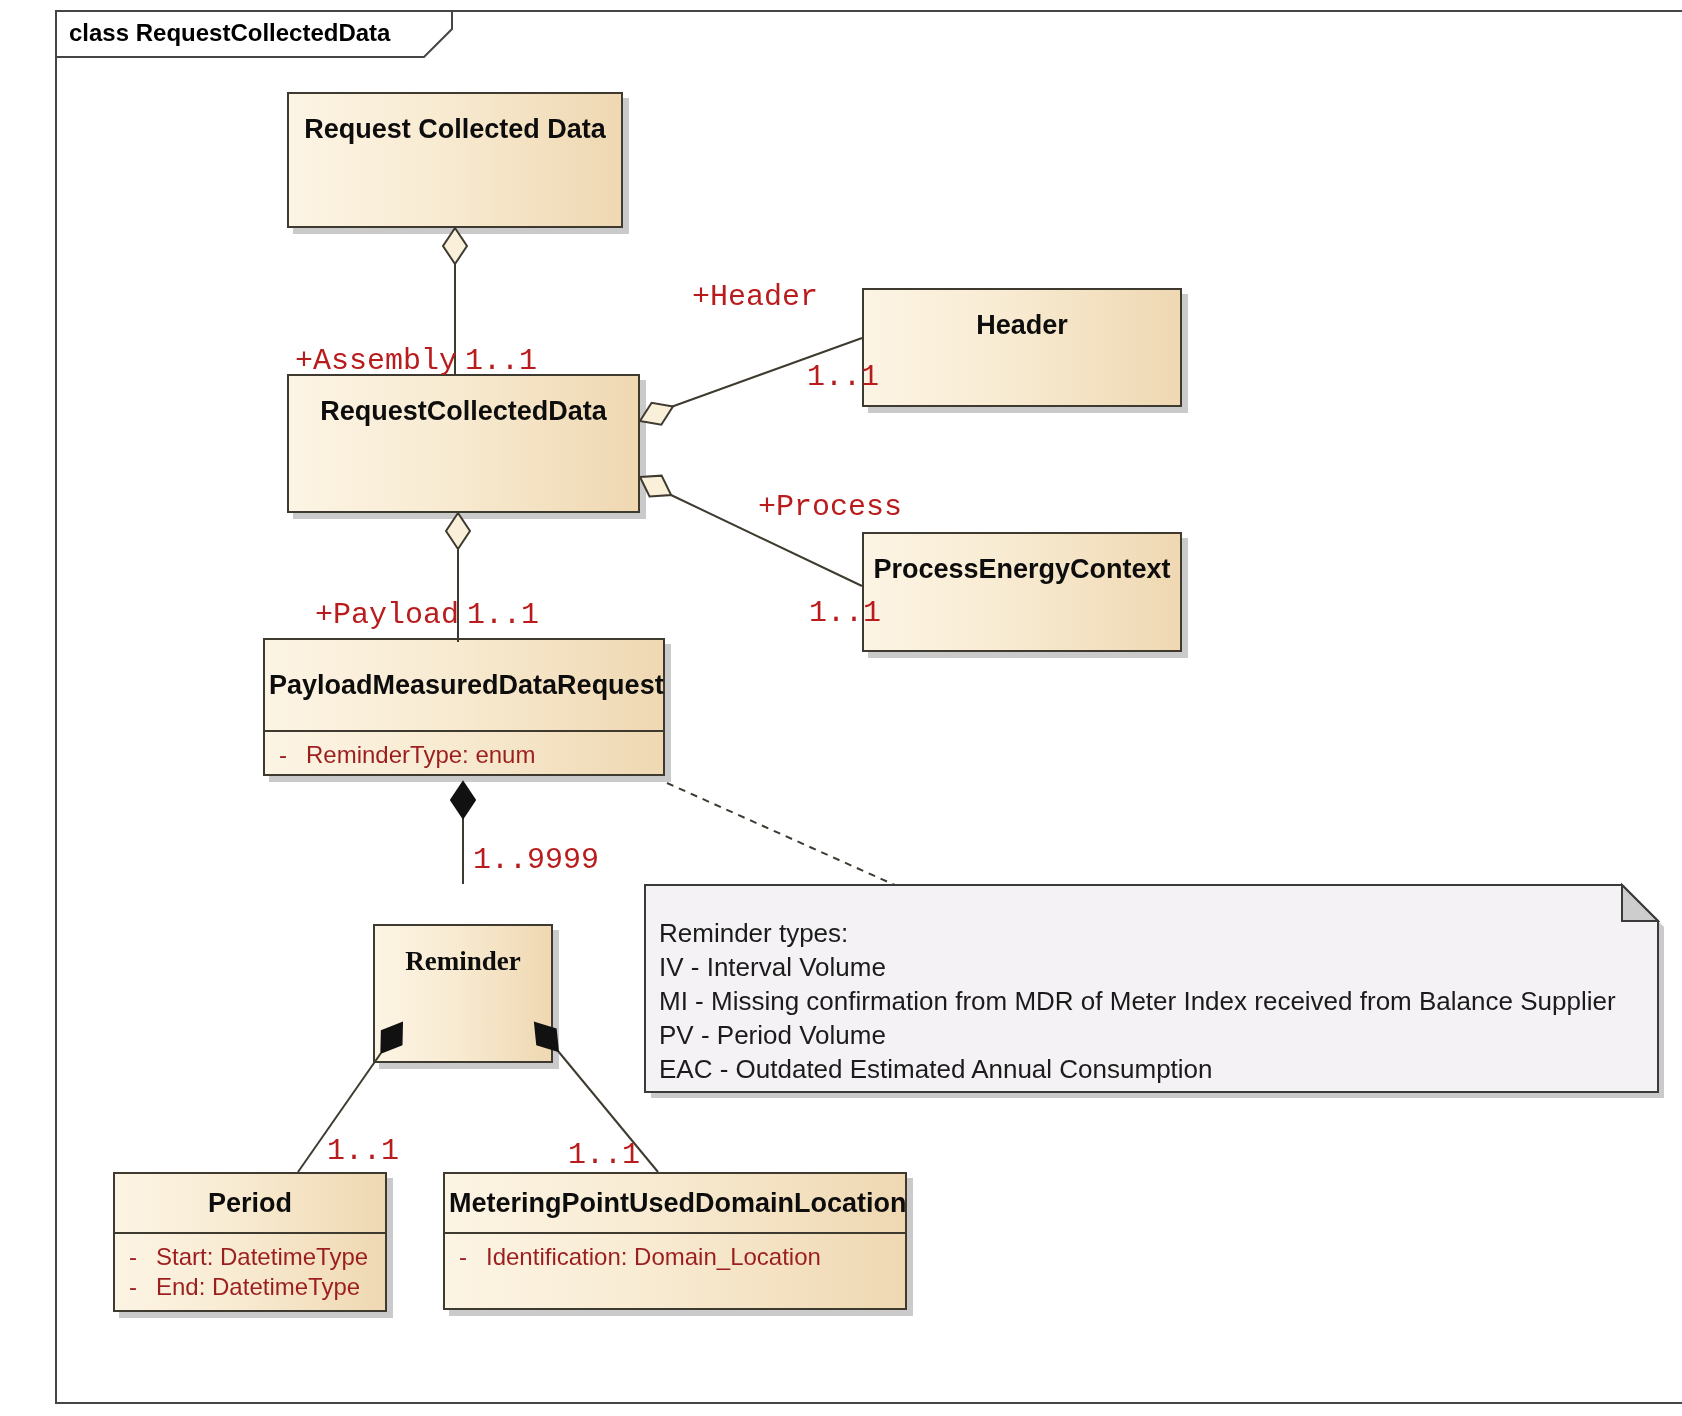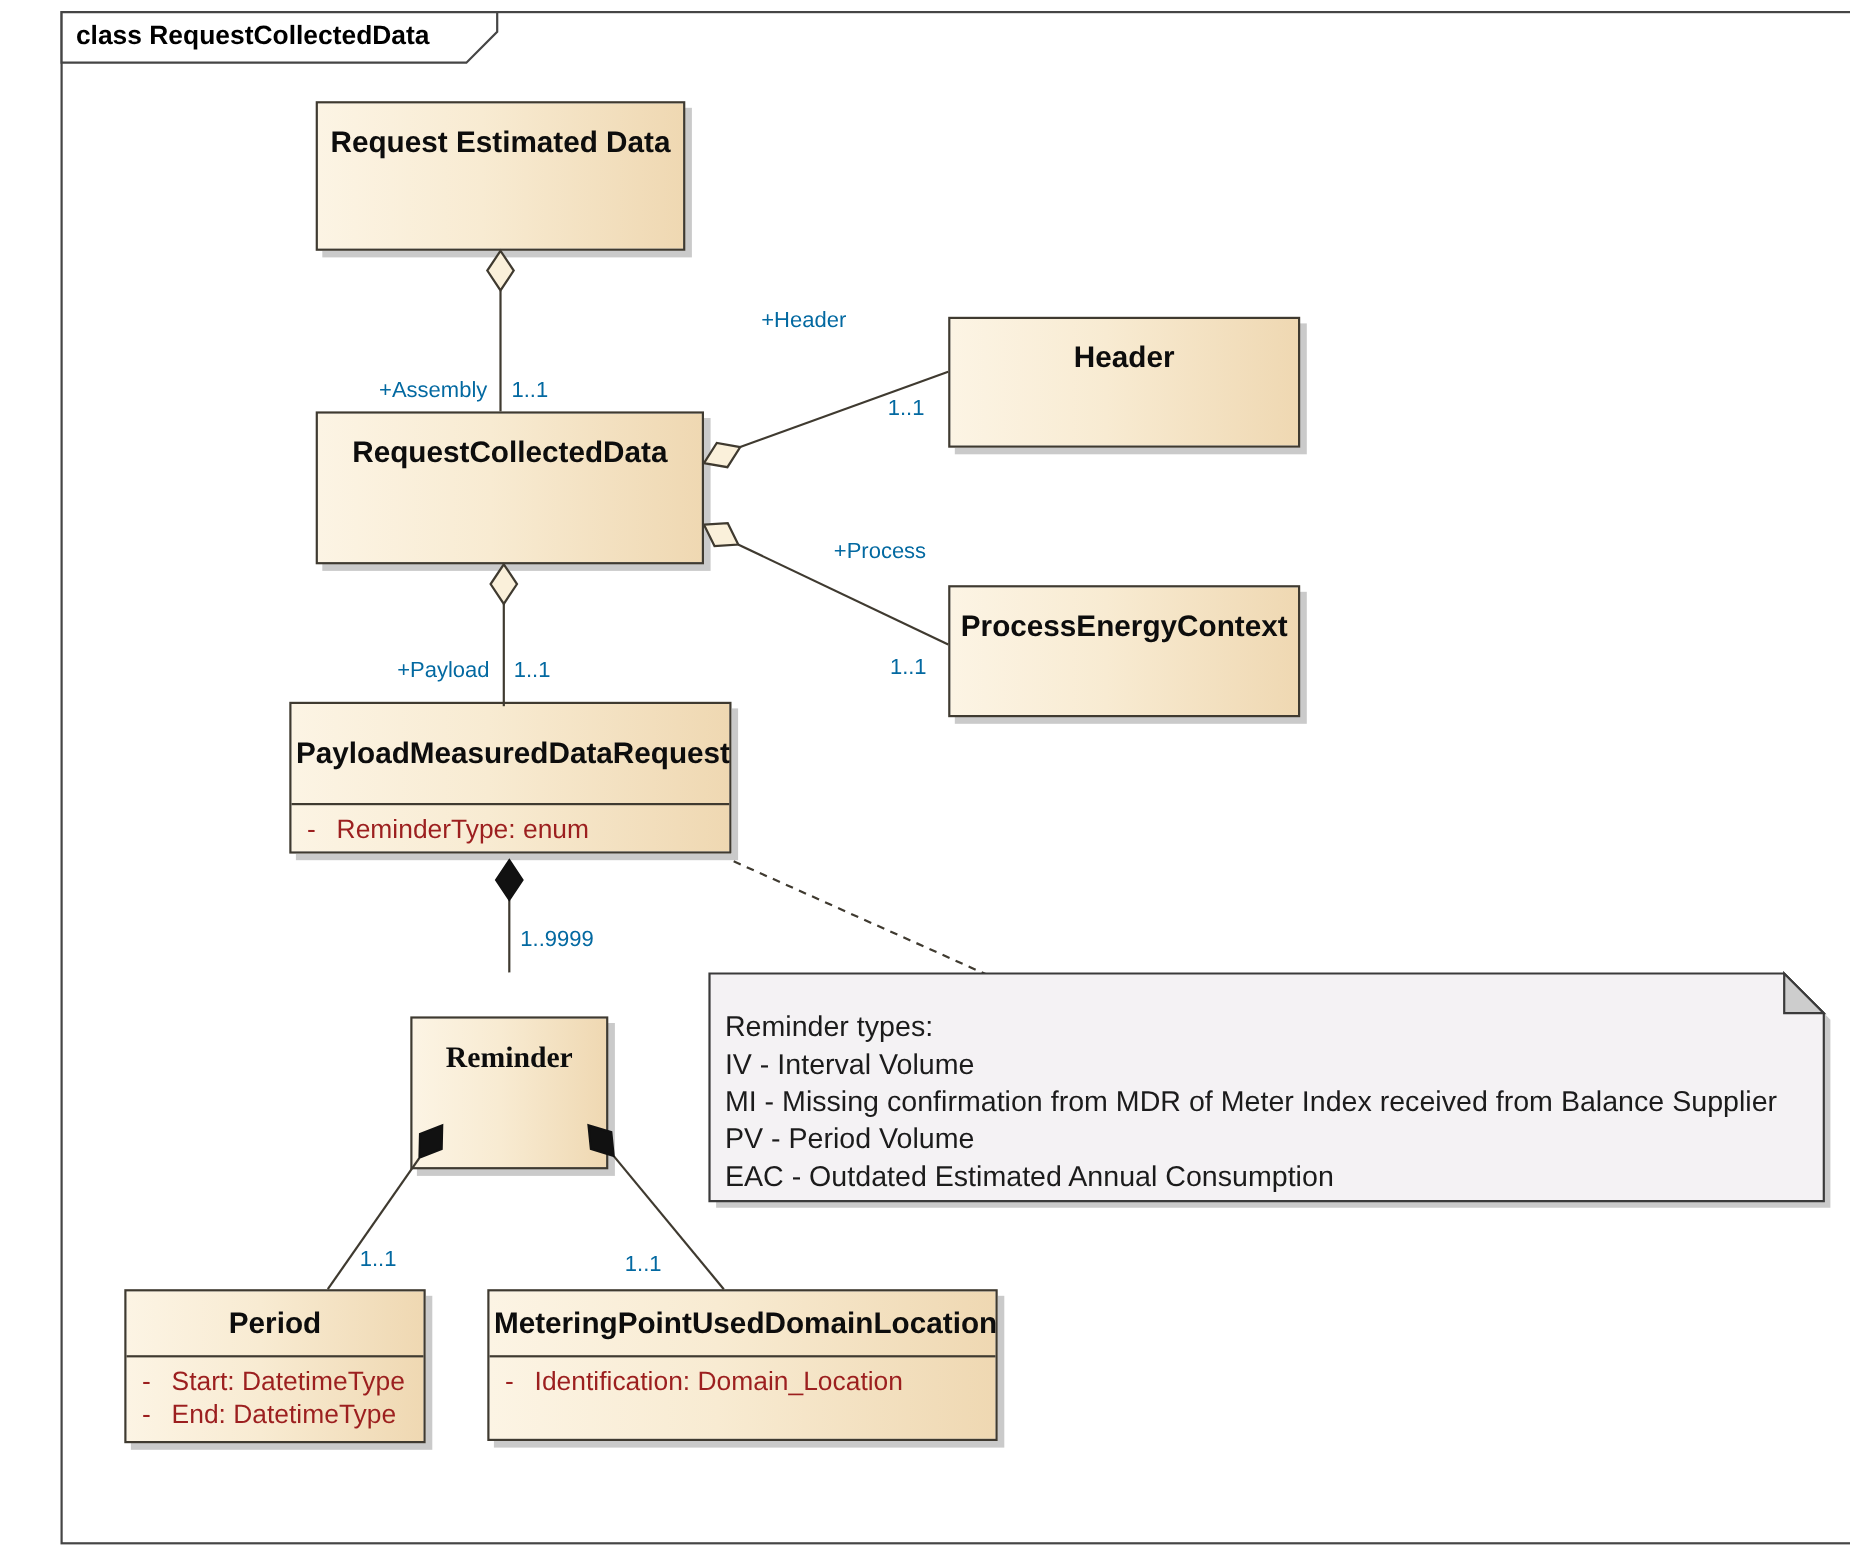--- a/index.html
+++ b/index.html
@@ -25,21 +25,21 @@
   .attr-compartment{
     border-top:2px solid #3f3a30;box-sizing:border-box;
     padding-top:8px;
   }
   .attr-row{
     display:flex;font-size:24px;color:#9c1f1f;line-height:30px;white-space:nowrap;
   }
   .attr-dash{display:inline-block;padding-left:14px;width:41px;box-sizing:border-box;}
   
   .edge-label{
-    position:absolute;z-index:6;font-size:20px;color:#0369a1;white-space:nowrap;
+    position:absolute;z-index:6;font-size:30px;color:#b91c1c;white-space:nowrap;font-family:Liberation Mono, monospace;
   }
   .right-align{text-align:right;}
   
   #frame-title{
     position:absolute;left:24px;top:19px;z-index:6;
     font-size:24px;font-weight:bold;color:#000;white-space:nowrap;
   }
   
   #note-text{
     position:absolute;left:614px;top:916px;width:984px;z-index:6;
@@ -98,21 +98,21 @@
     <g>
       <polygon points="606,891 1583,891 1619,927 1619,1098 606,1098" fill="#cacaca" stroke="none"></polygon>
       <polygon points="600,885 1577,885 1613,921 1613,1092 600,1092" fill="#f4f2f4" stroke="#3a3a3a" stroke-width="2"></polygon>
       <polygon points="1577,885 1613,921 1577,921" fill="#cdcdcd" stroke="#3a3a3a" stroke-width="2"></polygon>
     </g>
   </svg>
 
   <div id="frame-title">class RequestCollectedData</div>
 
   <div class="uml-box" style="left:242px;top:92px;width:336px;height:136px;">
-    <div class="uml-name name-top">Request Estimated Data</div>
+    <div class="uml-name name-top">Request Collected Data</div>
   </div>
 
   <div class="uml-box" style="left:817px;top:288px;width:320px;height:119px;">
     <div class="uml-name name-top">Header</div>
   </div>
 
   <div class="uml-box" style="left:242px;top:374px;width:353px;height:139px;">
     <div class="uml-name name-top">RequestCollectedData</div>
   </div>
 

